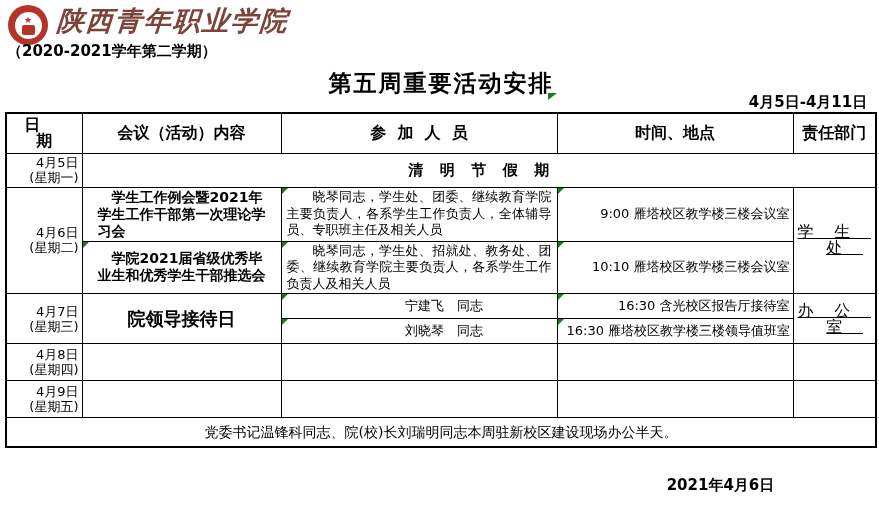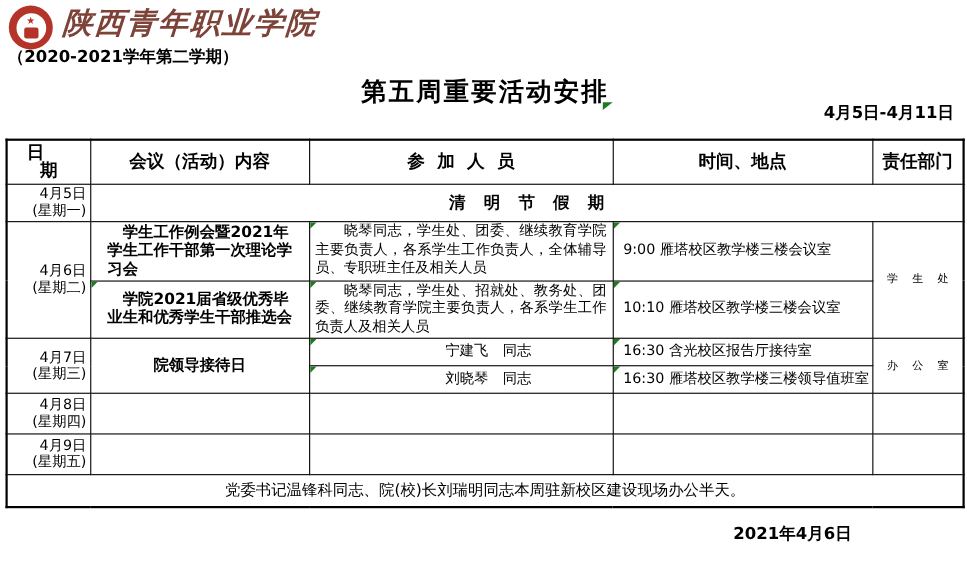--- a/index.html
+++ b/index.html
@@ -20,34 +20,34 @@
     letter-spacing:1.2px; white-space:nowrap; }
   .semester { position:absolute; left:7px; top:42px; font-size:15px; font-weight:bold; }
   .doc-title { position:absolute; left:6px; top:68px; width:870px; text-align:center;
     font-size:23px; font-weight:bold; letter-spacing:2px; }
   .green-mark { position:absolute; left:548px; top:93px; width:0; height:0;
     border-left:9px solid #1f7a1f; border-bottom:7px solid transparent; }
   .date-range { position:absolute; left:700px; top:93px; width:120px; text-align:center;
     font-size:15px; font-weight:bold; white-space:nowrap;margin-left:48px; }
 
   
-  table.sched { position:absolute; left:5px; top:126px; width:870px; border-collapse:collapse;
+  table.sched { position:absolute; left:5px; top:112px; width:870px; border-collapse:collapse;
     table-layout:fixed; border:2px solid #000; }
   .sched th, .sched td { border:1px solid #000; overflow:hidden; vertical-align:middle;
     font-size:13px; line-height:16px; padding:1px 3px; }
   .sched th { font-size:16px; font-weight:bold; text-align:center; }
   td.datecell { text-align:right; font-size:13px; line-height:15px; }
   td.holiday { text-align:center; font-weight:bold; font-size:15px; }
   td.content { font-weight:bold; font-size:14px; line-height:17px; text-align:left;
     text-indent:1em; padding:1px 15px; }
-  td.content-center { font-weight:bold; font-size:14px; text-align:center; text-indent:0; }
+  td.content-center { font-weight:bold; font-size:18px; text-align:center; text-indent:0; }
   td.parts { text-align:justify; text-indent:2em; line-height:16.5px; padding:1px 5px; }
   td.parts-name { text-align:center; text-indent:0; padding-left:55px; }
-  td.timecell { text-align:left; padding-left:9px; white-space:nowrap;margin-left:16px; }
-  td.deptcell { text-align:center; font-size:10px; }
+  td.timecell { text-align:right; padding-left:9px; white-space:nowrap;margin-left:16px; }
+  td.deptcell { text-align:center; font-size:16px;text-decoration:underline; }
   td.notecell { text-align:center; font-size:14px; }
   .ls15 { letter-spacing:1.5em; margin-right:-1.5em; }
   .ls07 { letter-spacing:0.7em; margin-right:-0.7em; }
   .ls13 { letter-spacing:1.3em; margin-right:-1.3em; }
   .ls11 { letter-spacing:1.1em; margin-right:-1.1em; }
   .gi { position:relative; }
   .gi::before { content:""; position:absolute; top:0; left:0; width:0; height:0;
     border-top:6px solid #1f7a1f; border-right:6px solid transparent; }
 
   

